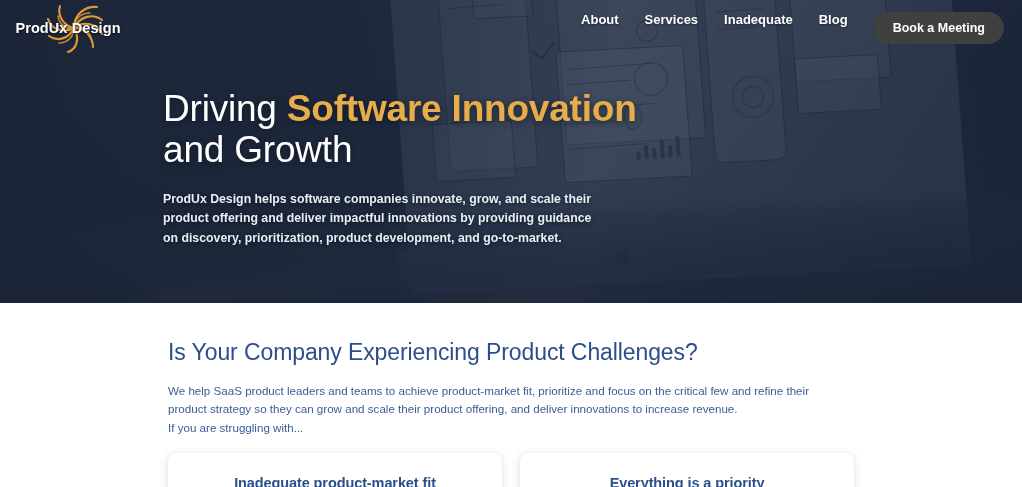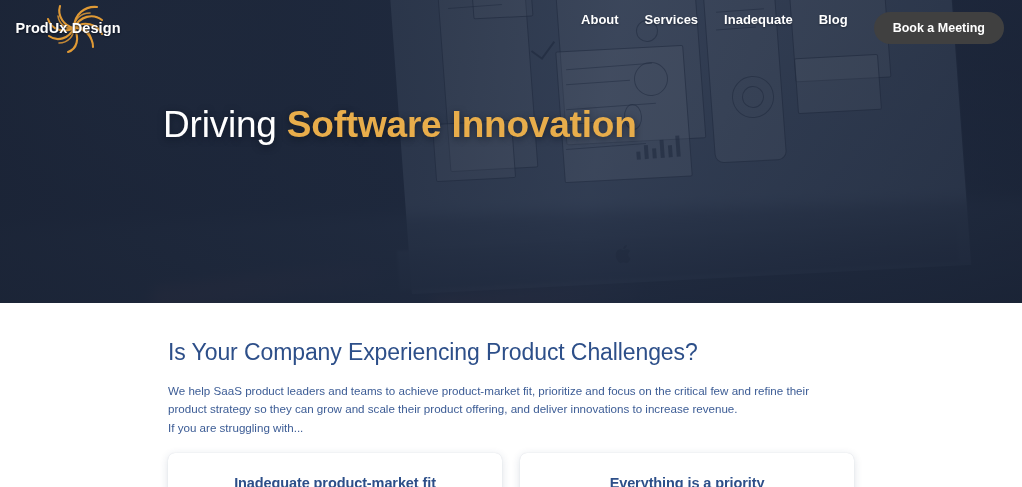--- a/index.html
+++ b/index.html
@@ -250,21 +250,21 @@
     font-size: 12.5px;
     font-weight: bold;
     white-space: nowrap;
     cursor: pointer;
   }
 
   
   .hero-content {
     position: absolute;
     left: 163px;
-    top: 104px;
+    top: 88px;
     width: 620px;
     z-index: 6;
   }
   .hero-title {
     color: #ffffff;
     font-size: 37px;
     font-weight: normal;
     line-height: 1.12;
     letter-spacing: -0.2px;
     text-shadow: 0 2px 7px rgba(8,14,26,0.55);
@@ -431,21 +431,23 @@
         <a class="nav-link" href="#">Services</a>
         <a class="nav-link" href="#">Inadequate</a>
         <a class="nav-link" href="#">Blog</a>
         <button class="cta-button">Book a Meeting</button>
       </div>
     </nav>
 
     <div class="hero-content">
       <h1 class="hero-title">
         <span>Driving </span><span class="accent">Software Innovation</span><br>
+        <span>and Growth</span>
       </h1>
+      <p class="hero-sub">ProdUx Design helps software companies innovate, grow, and scale their product offering and deliver impactful innovations by providing guidance on discovery, prioritization, product development, and go-to-market.</p>
     </div>
   </header>
 
   <section class="section">
     <div class="section-inner">
       <h2 class="section-title">Is Your Company Experiencing Product Challenges?</h2>
       <p class="section-body">We help SaaS product leaders and teams to achieve product-market fit, prioritize and focus on the critical few and refine their product strategy so they can grow and scale their product offering, and deliver innovations to increase revenue.</p>
       <p class="section-note">If you are struggling with...</p>
     </div>
   </section>

